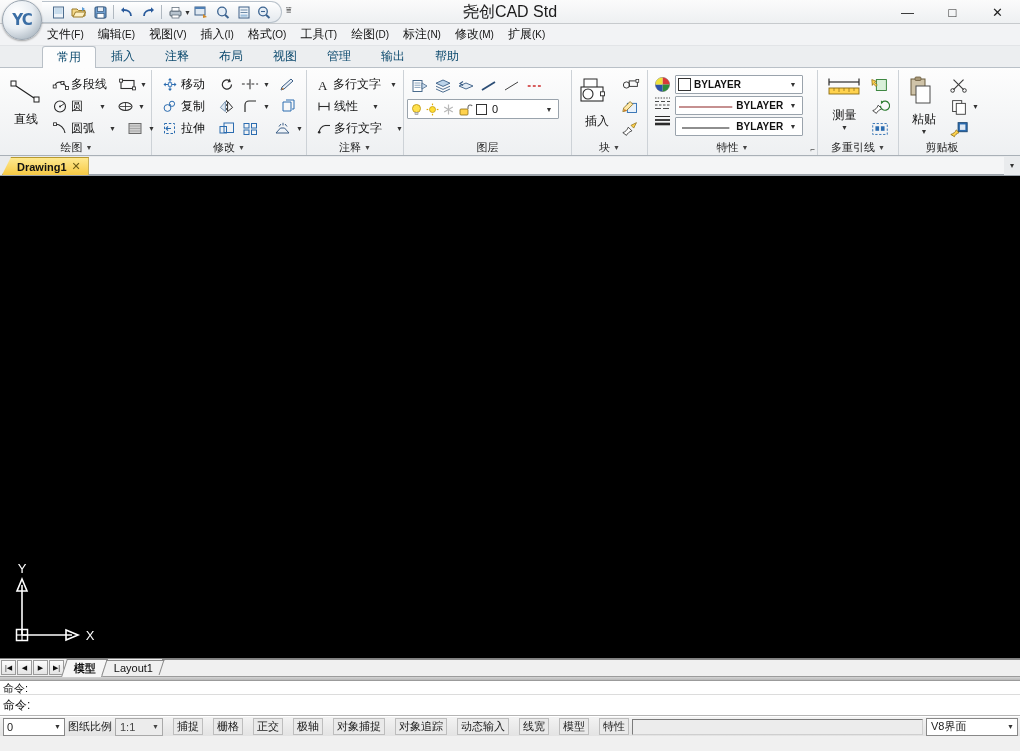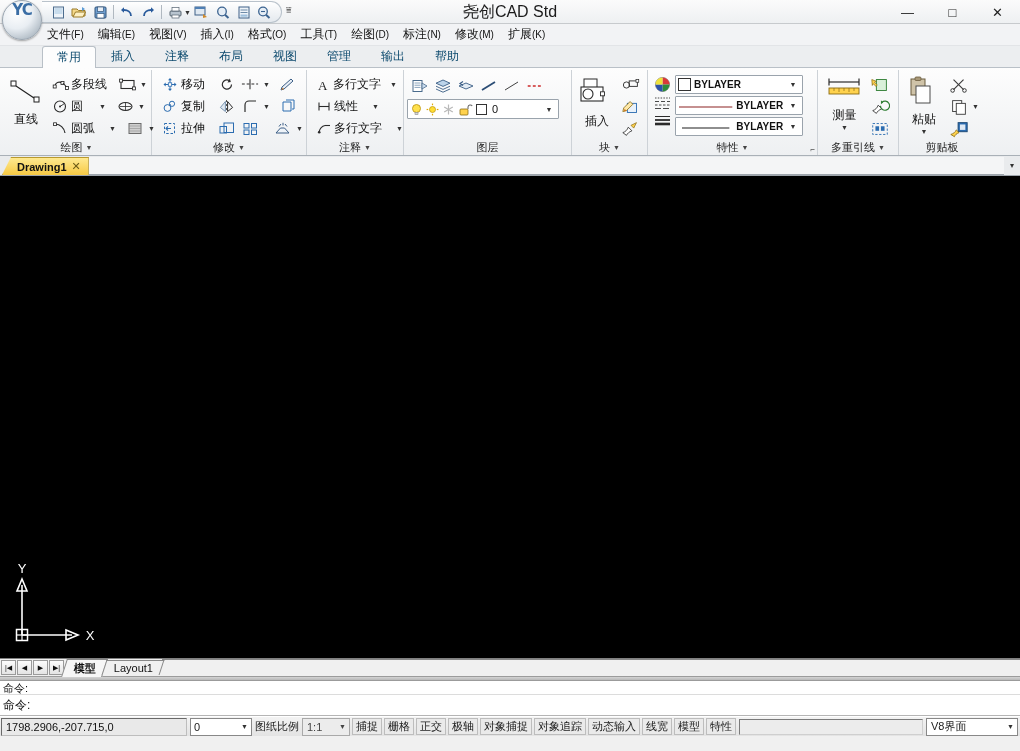--- a/index.html
+++ b/index.html
@@ -16,21 +16,21 @@
     position: relative; height: 24px;
     background: linear-gradient(#fbfbfb, #eef0f2);
     border-bottom: 1px solid #c7cacd;
     display: flex; align-items: center;
   }
   .app-orb {
     position: absolute; left: 2px; top: 0px; width: 40px; height: 40px;
     border-radius: 50%;
     background: radial-gradient(circle at 35% 30%, #ffffff 0%, #e9eef3 45%, #b9c3cc 75%, #8d99a5 100%);
     border: 1px solid #9aa5b0;
-    display: flex; justify-content: center;
+    display: flex; align-items: center; justify-content: center;
     z-index: 40;
     box-shadow: 0 1px 2px rgba(0,0,0,.35);
   }
   .app-orb span {
     font-size: 15px; font-weight: bold; color: #3b6ea5;
     font-family: "DejaVu Sans", sans-serif; letter-spacing: -1px;
   }
   .qat {
     position: absolute; left: 42px; top: 1px; height: 22px;
     display: flex; align-items: center; gap: 1px;
@@ -220,21 +220,21 @@
   }
   .sb-combo .ca { margin-left: auto; font-size: 7px; padding-right: 3px; color: #333; }
   .sb-label { padding: 0 3px; font-size: 11px; }
   .sb-scale {
     width: 48px; height: 18px; border: 1px solid #a9a9a9; background: #ececec;
     display: flex; align-items: center; padding-left: 4px; font-size: 11px; color: #444;
   }
   .sb-scale .ca { margin-left: auto; font-size: 7px; padding-right: 3px; }
   .sb-toggle {
     height: 17px; padding: 0 3px; display: flex; align-items: center;
-    border: 1px solid #bdbdbd; background: #eaeaea; margin-left: 2px;
+    border: 1px solid #bdbdbd; background: #eaeaea; margin-left: 10px;
     font-size: 11px; color: #1a1a1a; white-space: nowrap;
   }
   .sb-filler { flex: 1; height: 16px; border: 1px inset #cfcfcf; background: #ececec; margin: 0 3px; display:flex; align-items:center; padding-left:5px; font-size:10px; color:#555;}
   .sb-right-combo {
     width: 92px; height: 18px; border: 1px solid #888; background: #fff;
     display: flex; align-items: center; padding-left: 4px; font-size: 11px; margin-right: 2px;
   }
   .sb-right-combo .ca { margin-left: auto; font-size: 7px; padding-right: 3px; color: #333; }
 
   svg { display: block; }
@@ -893,21 +893,20 @@
   <div class="hsplit"></div>
 
   <div class="cmdarea">
     <div class="cmd-hist">命令:</div>
     <div class="cmd-line">
       <span>命令:</span><span></span>
     </div>
   </div>
 
   <div class="statusbar">
-    <div class="coords">1798.2906,-207.715,0</div>
     <div class="sb-combo">
       <span>0</span>
       <span class="ca">▼</span>
     </div>
     <div class="sb-label">图纸比例</div>
     <div class="sb-scale">
       <span>1:1</span>
       <span class="ca">▼</span>
     </div>
     <div class="sb-toggle">捕捉</div>

